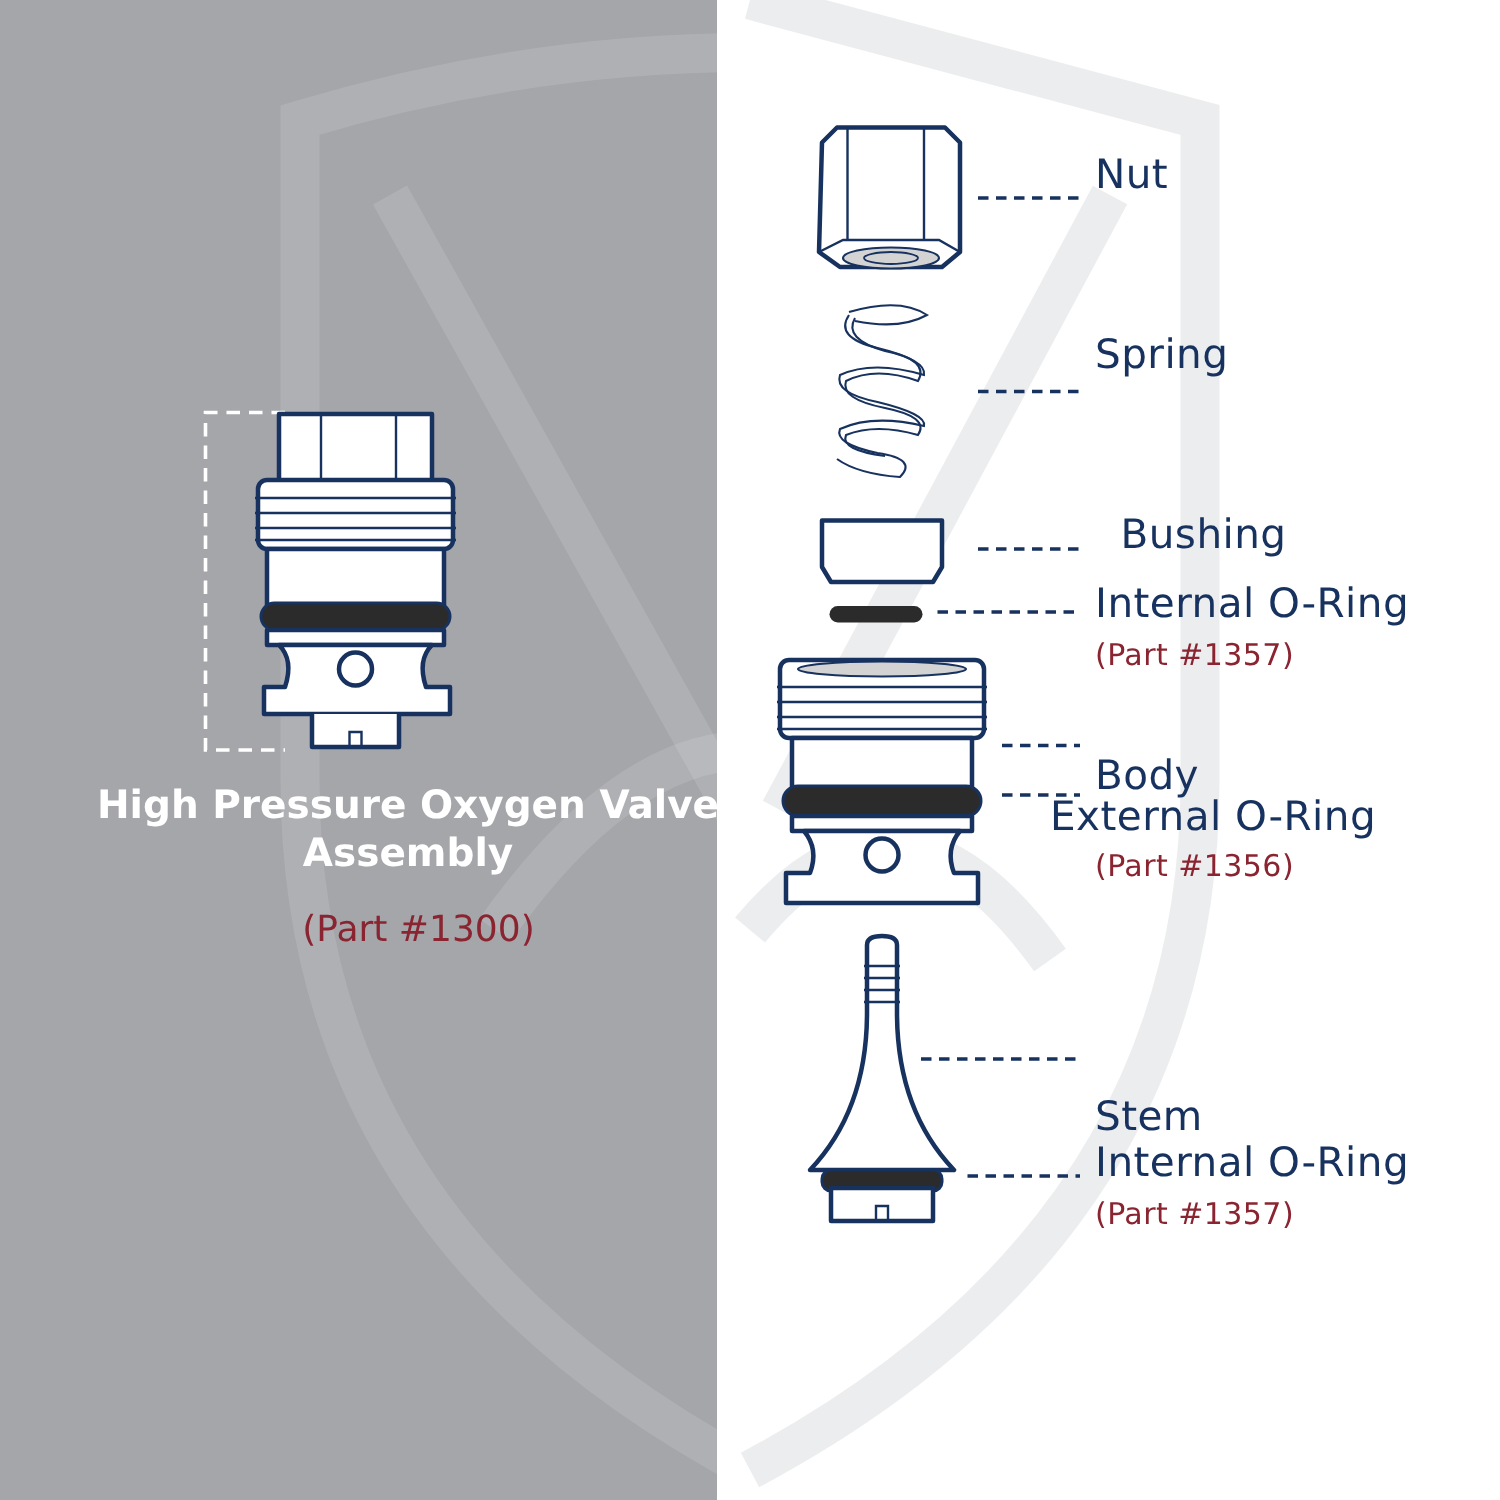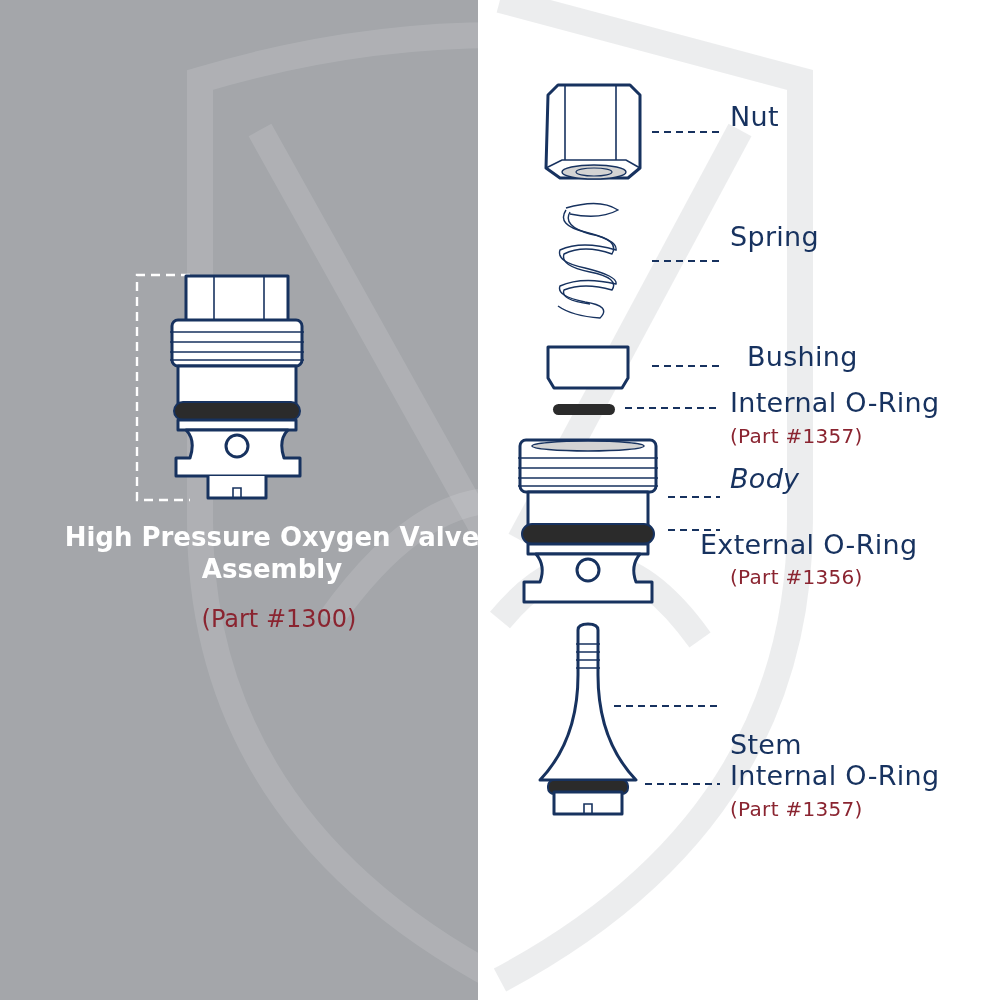--- a/index.html
+++ b/index.html
@@ -112,18 +112,18 @@
   <div>High Pressure Oxygen Valve</div>
   <div>Assembly</div>
 </div>
 <div class="assy-part">(Part #1300)</div>
 
 <div class="label" style="left:730px;top:102px;">Nut</div>
 <div class="label" style="left:730px;top:222px;">Spring</div>
 <div class="label" style="left:730px;top:342px;margin-left:17px;">Bushing</div>
 <div class="label" style="left:730px;top:388px;">Internal O-Ring</div>
 <div class="part" style="left:730px;top:422px;">(Part #1357)</div>
-<div class="label" style="left:730px;top:464px;font-style:italic;">Body</div>
+<div class="label" style="left:730px;top:503px;">Body</div>
 <div class="label" style="left:700px;top:530px;">External O-Ring</div>
 <div class="part" style="left:730px;top:563px;">(Part #1356)</div>
 <div class="label" style="left:730px;top:718px;margin-top:12px;">Stem</div>
 <div class="label" style="left:730px;top:761px;">Internal O-Ring</div>
 <div class="part" style="left:730px;top:795px;">(Part #1357)</div>
 
 </body></html>

